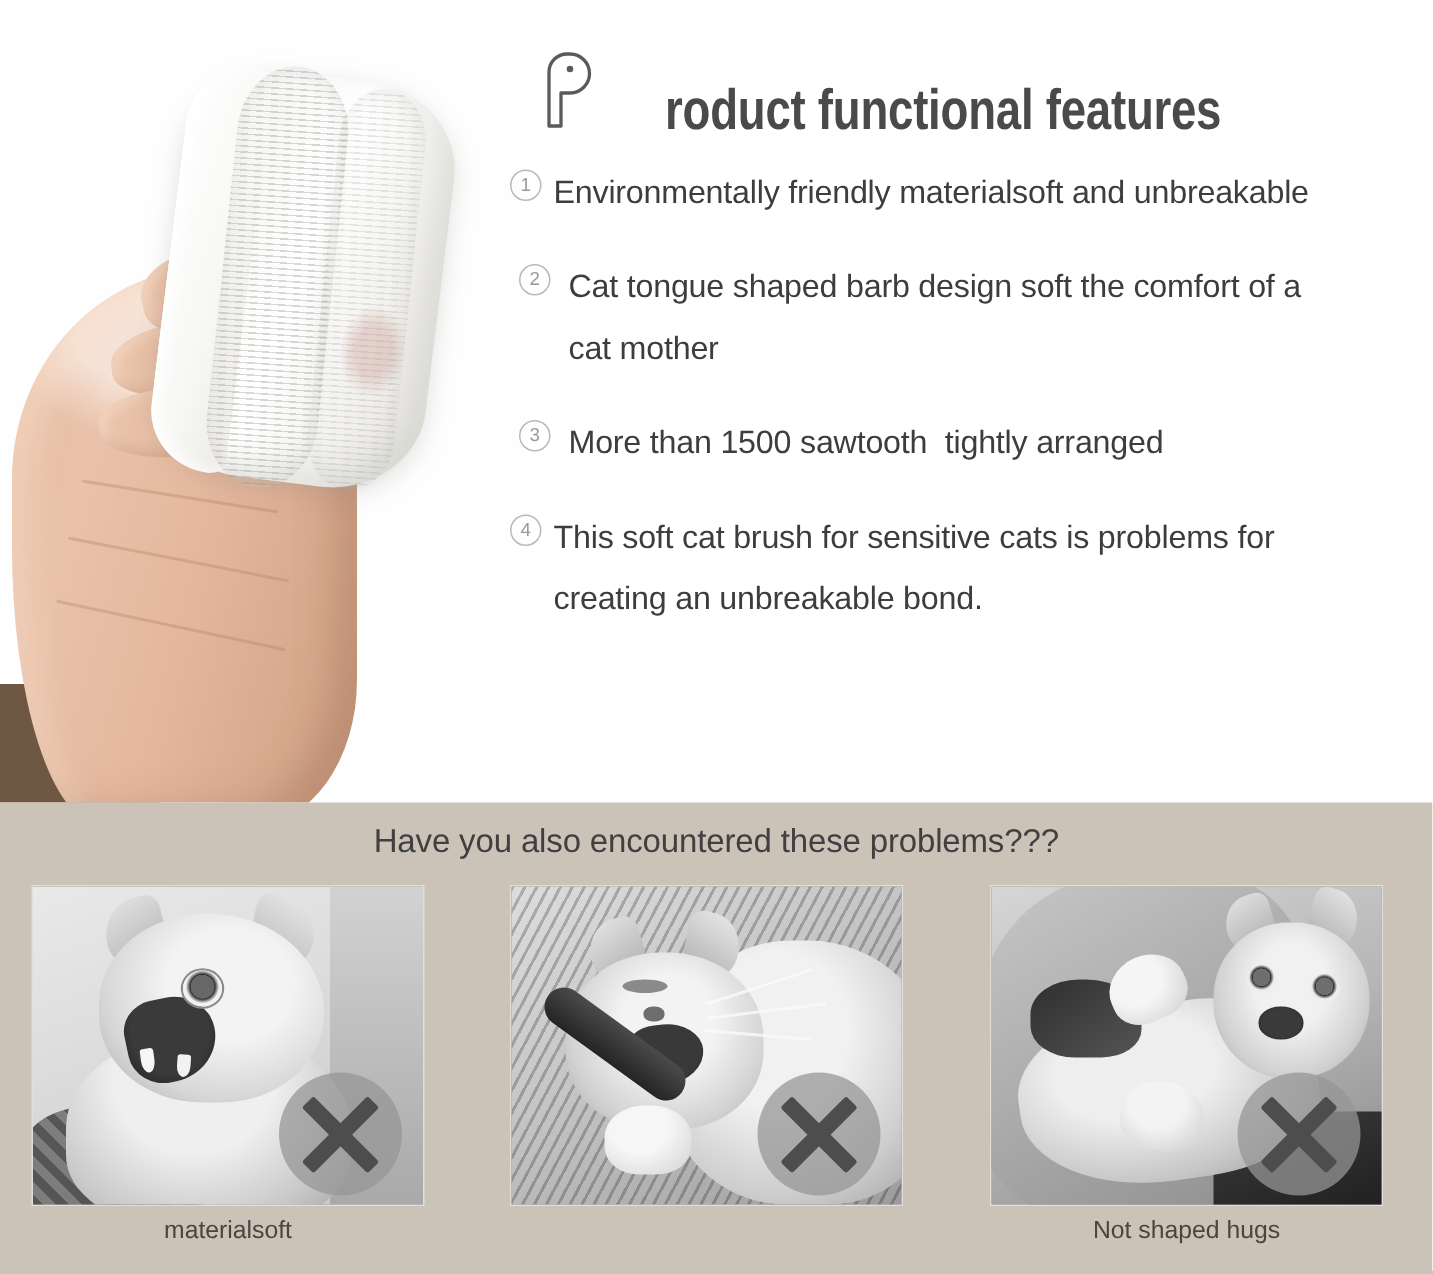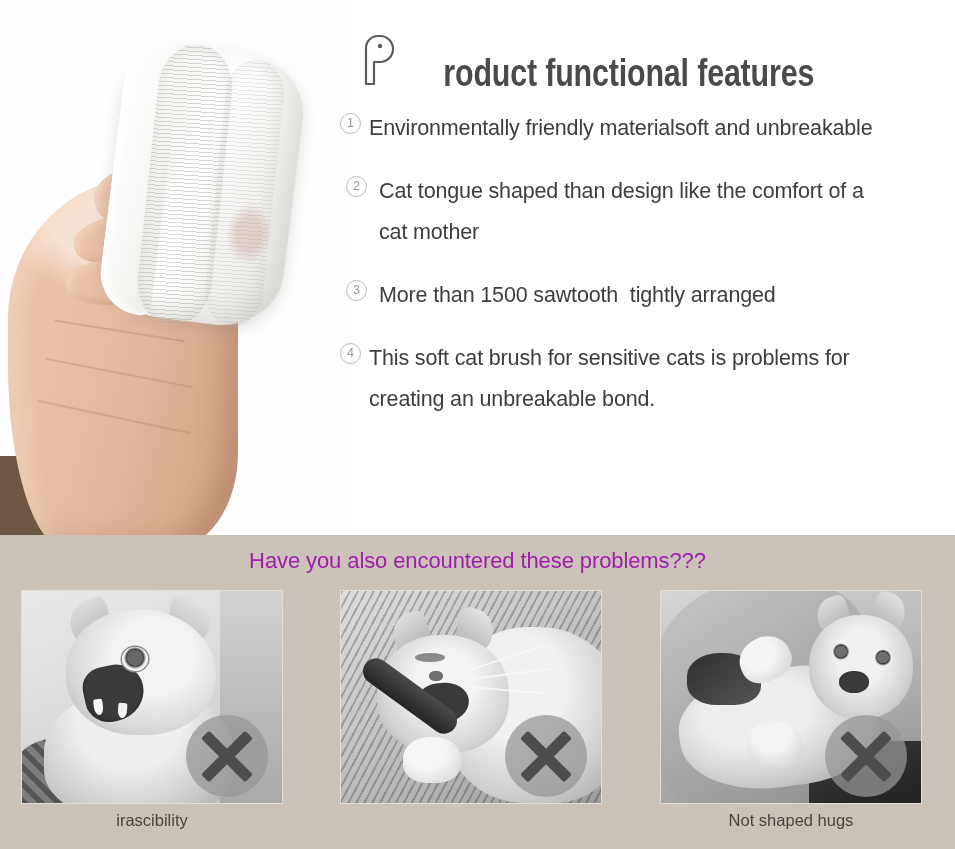--- a/index.html
+++ b/index.html
@@ -138,21 +138,21 @@
   .feature-item.indent .feature-text { padding-left:4px; }
 
   
   .problems-section {
     position:absolute; left:0; top:535px; width:955px; height:314px;
     background:#cbc2b8;
   }
   .problems-heading {
     position:absolute; top:13px; left:0; width:955px;
     text-align:center;
-    font-size:22px; color:#a21caf; letter-spacing:-.1px;
+    font-size:22px; color:#404040; letter-spacing:-.1px;
   }
   .photo-row {
     position:absolute; top:56px; left:0; width:955px; height:212px;
   }
   .photo-card {
     position:absolute; top:0; width:260px; height:212px;
     overflow:hidden;
     background:#8e8e8e;
     box-shadow:0 0 0 1px rgba(255,255,255,.45);
     filter:grayscale(100%);
@@ -319,21 +319,21 @@
 
       <div class="feature-list">
 
         <div class="feature-item">
           <span class="num-circle">1</span>
           <span class="feature-text">Environmentally friendly materialsoft and unbreakable</span>
         </div>
 
         <div class="feature-item indent">
           <span class="num-circle">2</span>
-          <span class="feature-text">Cat tongue shaped than design like the comfort of a cat mother</span>
+          <span class="feature-text">Cat tongue shaped barb design soft the comfort of a cat mother</span>
         </div>
 
         <div class="feature-item indent">
           <span class="num-circle">3</span>
           <span class="feature-text">More than 1500 sawtooth  tightly arranged</span>
         </div>
 
         <div class="feature-item">
           <span class="num-circle">4</span>
           <span class="feature-text">This soft cat brush for sensitive cats is problems for creating an unbreakable bond.</span>
@@ -406,17 +406,17 @@
           <div class="mouth"></div>
         </div>
         <div class="x-badge">
           <div class="bar a"></div>
           <div class="bar b"></div>
         </div>
       </div>
 
     </div>
 
-    <div class="photo-caption cap1">irascibility</div>
+    <div class="photo-caption cap1">materialsoft</div>
     <div class="photo-caption cap3">Not shaped hugs</div>
 
   </div>
 </div>
 
 </body></html>

